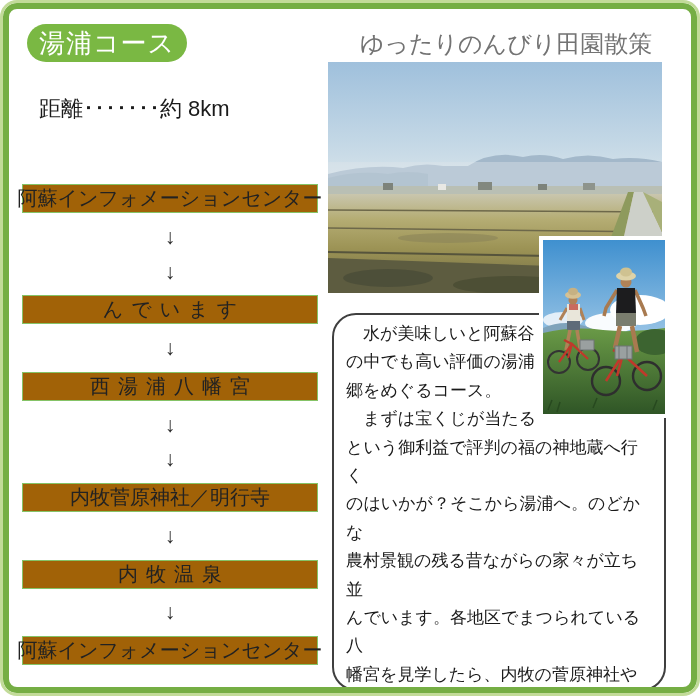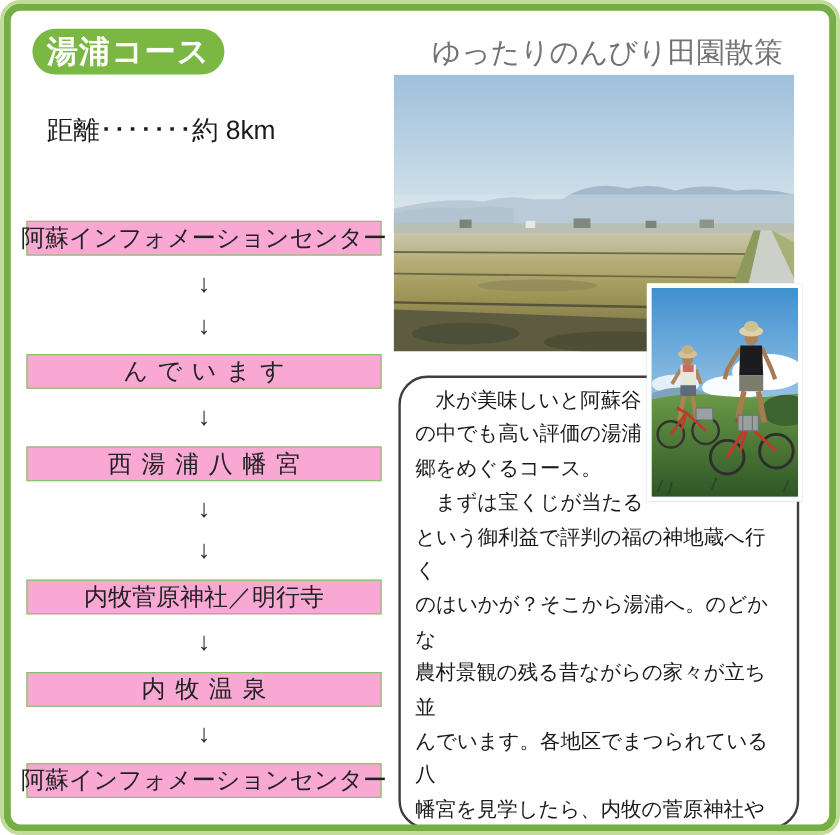--- a/index.html
+++ b/index.html
@@ -15,33 +15,33 @@
     font-family:"Liberation Sans","DejaVu Sans",sans-serif;color:var(--ink);}
   .page{position:relative;width:700px;height:696px;background:#fff;}
 
   
   .frame{position:absolute;inset:3px;border:6px solid var(--frame-green);
     outline:3px solid var(--frame-light-green);border-radius:14px;pointer-events:none;z-index:5;}
 
   
   .badge{position:absolute;left:27px;top:24px;width:160px;height:38px;
     background:var(--badge-green);border-radius:19px;display:flex;align-items:center;justify-content:center;
-    color:#fff;font-size:26px;font-weight:bold;letter-spacing:1px;z-index:2;}
+    color:#fff;font-size:26px;font-weight:normal;letter-spacing:1px;z-index:2;}
 
   
   .title{position:absolute;left:350px;top:28px;width:312px;text-align:center;
     font-size:24px;font-weight:500;color:#737373;z-index:2;}
 
   
   .info{position:absolute;left:39px;top:90px;font-size:22px;line-height:37px;color:#1a1a1a;z-index:2;}
 
   
   .route{position:absolute;left:22px;top:184px;width:296px;height:481px;
     display:flex;flex-direction:column;justify-content:space-between;align-items:stretch;z-index:2;}
-  .stop{height:29px;background:#f9a8d4;border:1.5px solid var(--stop-border-green);
+  .stop{height:29px;background:#a16207;border:1.5px solid var(--stop-border-green);
     display:flex;align-items:center;justify-content:center;font-size:20px;color:#222;white-space:nowrap;}
   .stop.spaced{letter-spacing:0.4em;padding-left:0.4em;}
   .arrow{height:22px;display:flex;align-items:center;justify-content:center;
     font-size:21px;color:#2a2a2a;line-height:22px;}
 
   
   .photo-landscape{position:absolute;left:328px;top:62px;width:334px;height:231px;z-index:1;overflow:hidden;}
   .photo-landscape svg{display:block;}
 
   

